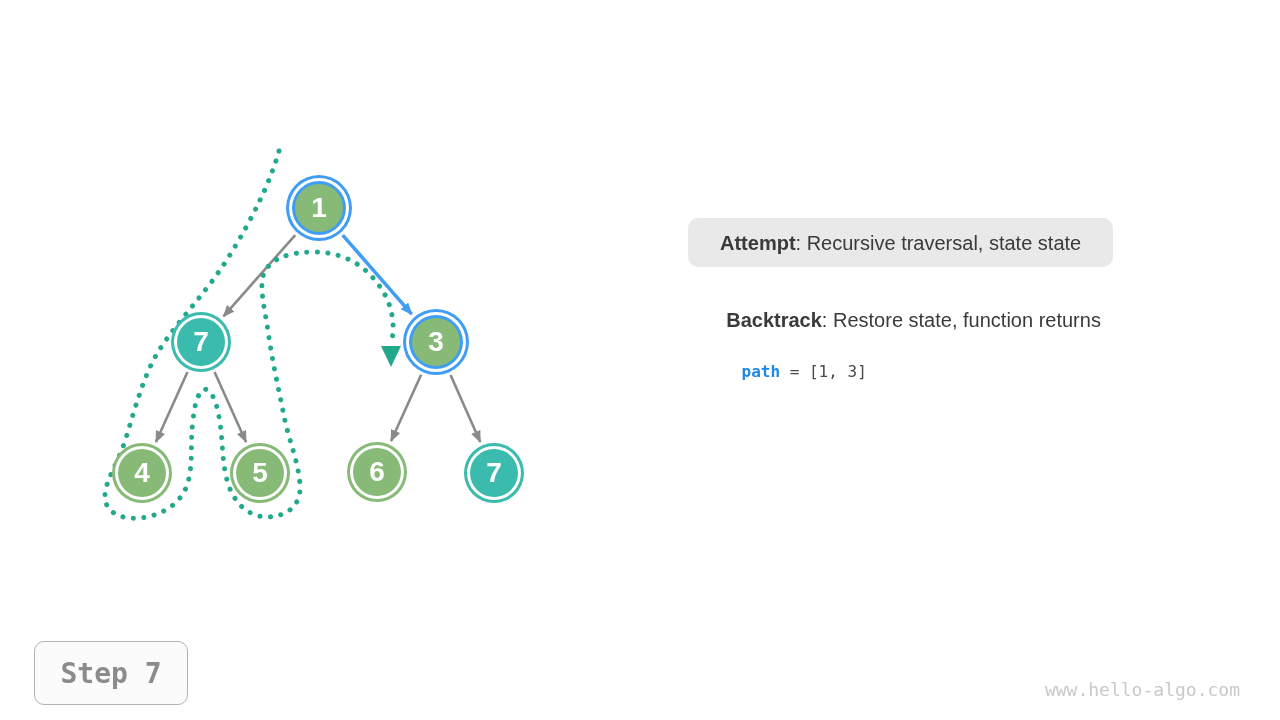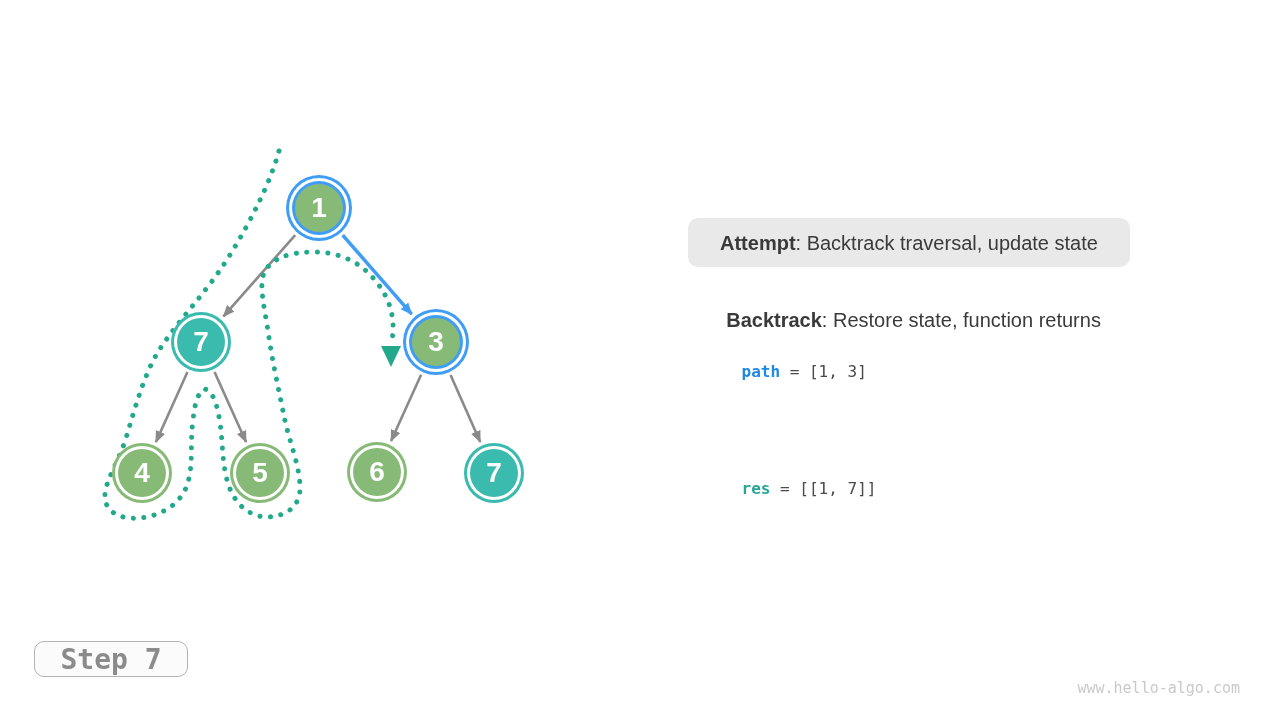--- a/index.html
+++ b/index.html
@@ -78,34 +78,34 @@
     white-space:pre;
   }
   .path-row{left:703px;top:333px;}
   .res-row{left:703px;top:450px;}
   .code-var{font-weight:bold;}
   .path-row .code-var{color:var(--code-blue);}
   .res-row .code-var{color:var(--code-teal);}
   .step-badge{
     position:absolute;
     left:34px;top:641px;
-    width:154px;height:36px;
+    width:154px;height:64px;
     border:1.5px solid var(--step-border);
     border-radius:10px;
     background:var(--step-bg);
     display:flex;align-items:center;justify-content:center;
     font-family:"DejaVu Sans Mono", monospace;
     font-weight:bold;font-size:28px;
     color:var(--step-text);
   }
   .site-url{
     position:absolute;
     right:40px;top:679px;
     font-family:"DejaVu Sans Mono", monospace;
-    font-size:15px;
+    font-size:18px;
     color:var(--url-text);
   }
 </style>
 </head>
 <body>
 
 <div class="stage">
 
   <svg class="tree-svg" width="640" height="720" viewBox="0 0 640 720">
     <defs>
@@ -153,32 +153,29 @@
       <div class="node green hl" style="left: 319px; top: 208px;">1</div>
       <div class="node teal" style="left: 201px; top: 342px;">7</div>
       <div class="node green hl" style="left: 436px; top: 342px;">3</div>
       <div class="node green" style="left: 142px; top: 473px;">4</div>
       <div class="node green" style="left: 260px; top: 473px;">5</div>
       <div class="node green" style="left: 377px; top: 472px;">6</div>
       <div class="node teal" style="left: 494px; top: 473px;">7</div>
     </div>
 
   <div class="panel-row attempt-row">
-    <span class="bold-label">Attempt</span><span>: Backtrack traversal, update state</span>
+    <span class="bold-label">Attempt</span><span>: Recursive traversal, state state</span>
   </div>
 
   <div class="panel-row backtrack-row">
     <span class="bold-label">Backtrack</span><span>: Restore state, function returns</span>
   </div>
 
   <div class="code-row path-row">
     <span class="code-var">path</span><span> = [1, 3]</span>
   </div>
 
-  <div class="code-row res-row">
-    <span class="code-var">res</span><span> = [[1, 7]]</span>
-  </div>
 
   <div class="step-badge">Step 7</div>
 
   <div class="site-url">www.hello-algo.com</div>
 
 </div>
 
 </body></html>

